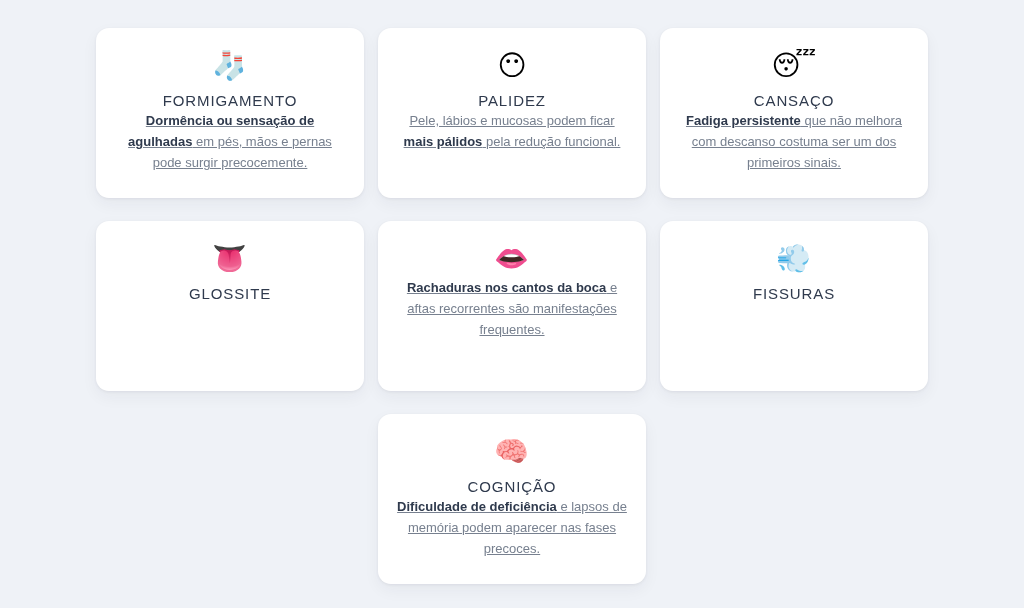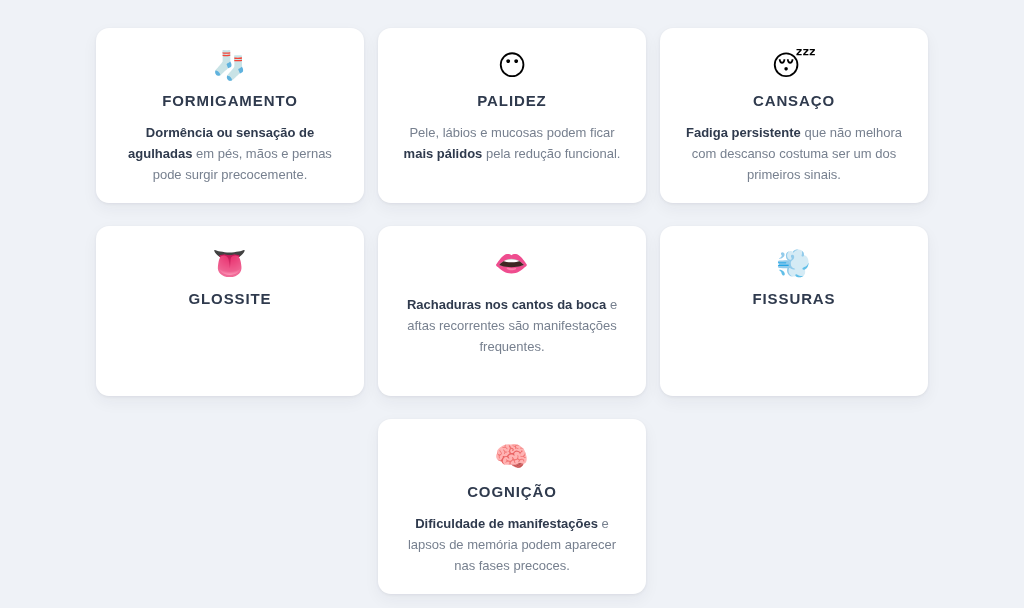--- a/index.html
+++ b/index.html
@@ -52,32 +52,32 @@
     height: 36px;
     display: flex;
     align-items: center;
     justify-content: center;
     font-family: "DejaVu Sans", sans-serif;
   }
 
   .card-title {
     margin-top: 8px;
     font-size: 15px;
-    font-weight: bold;
+    font-weight: normal;
     letter-spacing: 0.9px;
     color: #2f3a4d;
     line-height: 1.2;
   }
 
   .card-body {
-    margin-top: 12px;
     font-size: 13px;
     line-height: 1.62;
     color: #77808f;
     max-width: 232px;
+    text-decoration: underline;
   }
 
   .card-body b {
     color: #2f3a4d;
     font-weight: bold;
   }
 </style>
 </head>
 <body>
 
@@ -106,16 +106,16 @@
         <div class="card-icon">👄</div>
         <div class="card-body"><b>Rachaduras nos cantos da boca</b><span> e aftas recorrentes são manifestações frequentes.</span></div>
       </div>
       <div class="card">
         <div class="card-icon">💨</div>
         <div class="card-title">FISSURAS</div>
       </div>
       <div class="card">
         <div class="card-icon">🧠</div>
         <div class="card-title">COGNIÇÃO</div>
-        <div class="card-body"><b>Dificuldade de manifestações</b><span> e lapsos de memória podem aparecer nas fases precoces.</span></div>
+        <div class="card-body"><b>Dificuldade de deficiência</b><span> e lapsos de memória podem aparecer nas fases precoces.</span></div>
       </div>
     </div>
 </div>
 
 </body></html>

